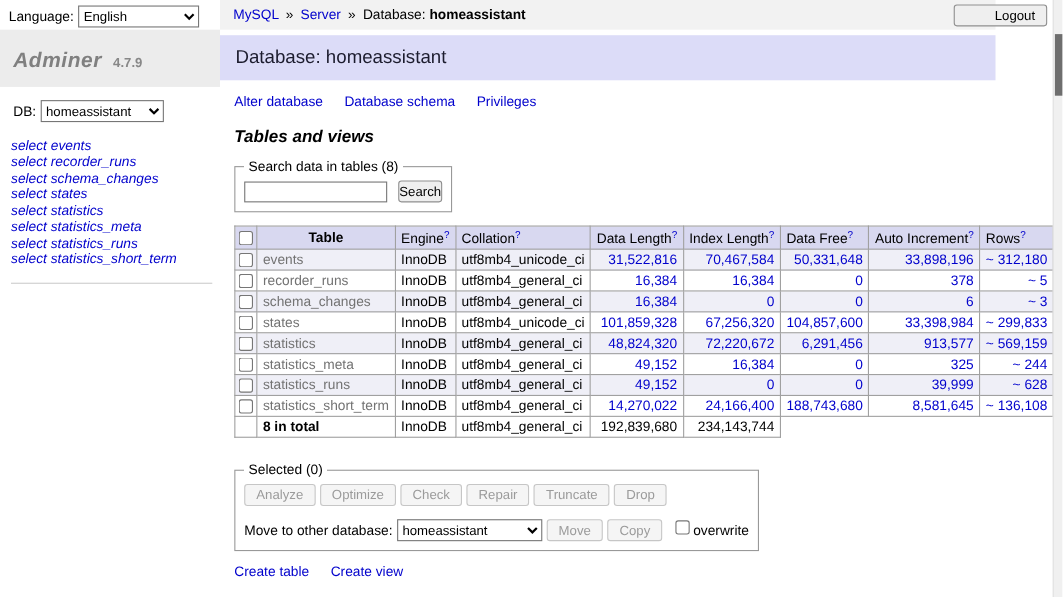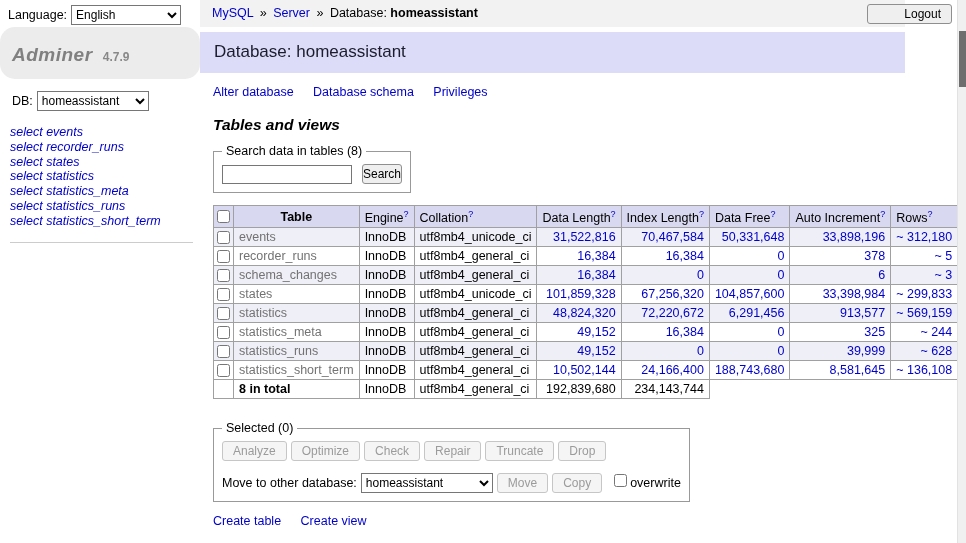--- a/index.html
+++ b/index.html
@@ -35,21 +35,21 @@
   }
   .breadcrumb .sep { color: #000; margin: 0 3px; }
   .logout-btn { position: absolute; top: 4px; right: 14px; padding-left: 36px; }
 
   
   .layout { display: flex; }
   .sidebar { width: 200px; flex: 0 0 200px; }
   .content { width: 705px; flex: 0 0 705px; }
 
   
-  .app-h1 { margin: 0; padding: 10px 12px 11px; background: #ececec; border-radius: 15px; }
+  .app-h1 { margin: 0; padding: 10px 12px 11px; background: #ececec; }
   .app-name { font-style: italic; font-size: 19px; color: #808080; letter-spacing: .5px; }
   .app-ver { font-size: 12px; color: #888; margin-left: 3px; }
   .dbrow { margin: 12px 12px 4px; font-size: 12.5px; }
   .dbrow select { width: 112px; margin-left: 4px; }
   .side-links { margin: 16px 12px 10px; line-height: 1.3; font-size: 12.5px; }
   .side-links a { margin-right: 10px; }
   .side-tables { margin: 14px 0 0 10px; padding-bottom: 14px; border-bottom: 1px solid #ccc; margin-right: 7px; }
   .side-tables a { display: block; font-size: 12.5px; line-height: 1.18; font-style: italic; }
 
   
@@ -123,20 +123,21 @@
     <h1 class="app-h1">
       <span class="app-name">Adminer</span>
       <span class="app-ver">4.7.9</span>
     </h1>
     <div class="dbrow">
       <span>DB:</span><select><option>homeassistant</option></select>
     </div>
     <div class="side-tables">
         <a href="#">select events</a>
         <a href="#">select recorder_runs</a>
+        <a href="#">select schema_changes</a>
         <a href="#">select states</a>
         <a href="#">select statistics</a>
         <a href="#">select statistics_meta</a>
         <a href="#">select statistics_runs</a>
         <a href="#">select statistics_short_term</a>
       </div>
   </div>
 
   <div class="content">
     <h2 class="page-title">Database: homeassistant</h2>
@@ -244,21 +245,21 @@
               <td class="num"><a href="#">0</a></td>
               <td class="num"><a href="#">0</a></td>
               <td class="num"><a href="#">39,999</a></td>
               <td class="num"><a href="#">~ 628</a></td>
             </tr>
             <tr>
               <td class="check"><input type="checkbox" style=""></td>
               <th class="tname"><a href="#">statistics_short_term</a></th>
               <td>InnoDB</td>
               <td>utf8mb4_general_ci</td>
-              <td class="num"><a href="#">10,502,144</a></td>
+              <td class="num"><a href="#">14,270,022</a></td>
               <td class="num"><a href="#">24,166,400</a></td>
               <td class="num"><a href="#">188,743,680</a></td>
               <td class="num"><a href="#">8,581,645</a></td>
               <td class="num"><a href="#">~ 136,108</a></td>
             </tr>
             <tr class="total-row">
               <td class="check"></td>
               <td class="total-name">8 in total</td>
               <td>InnoDB</td>
               <td>utf8mb4_general_ci</td>

